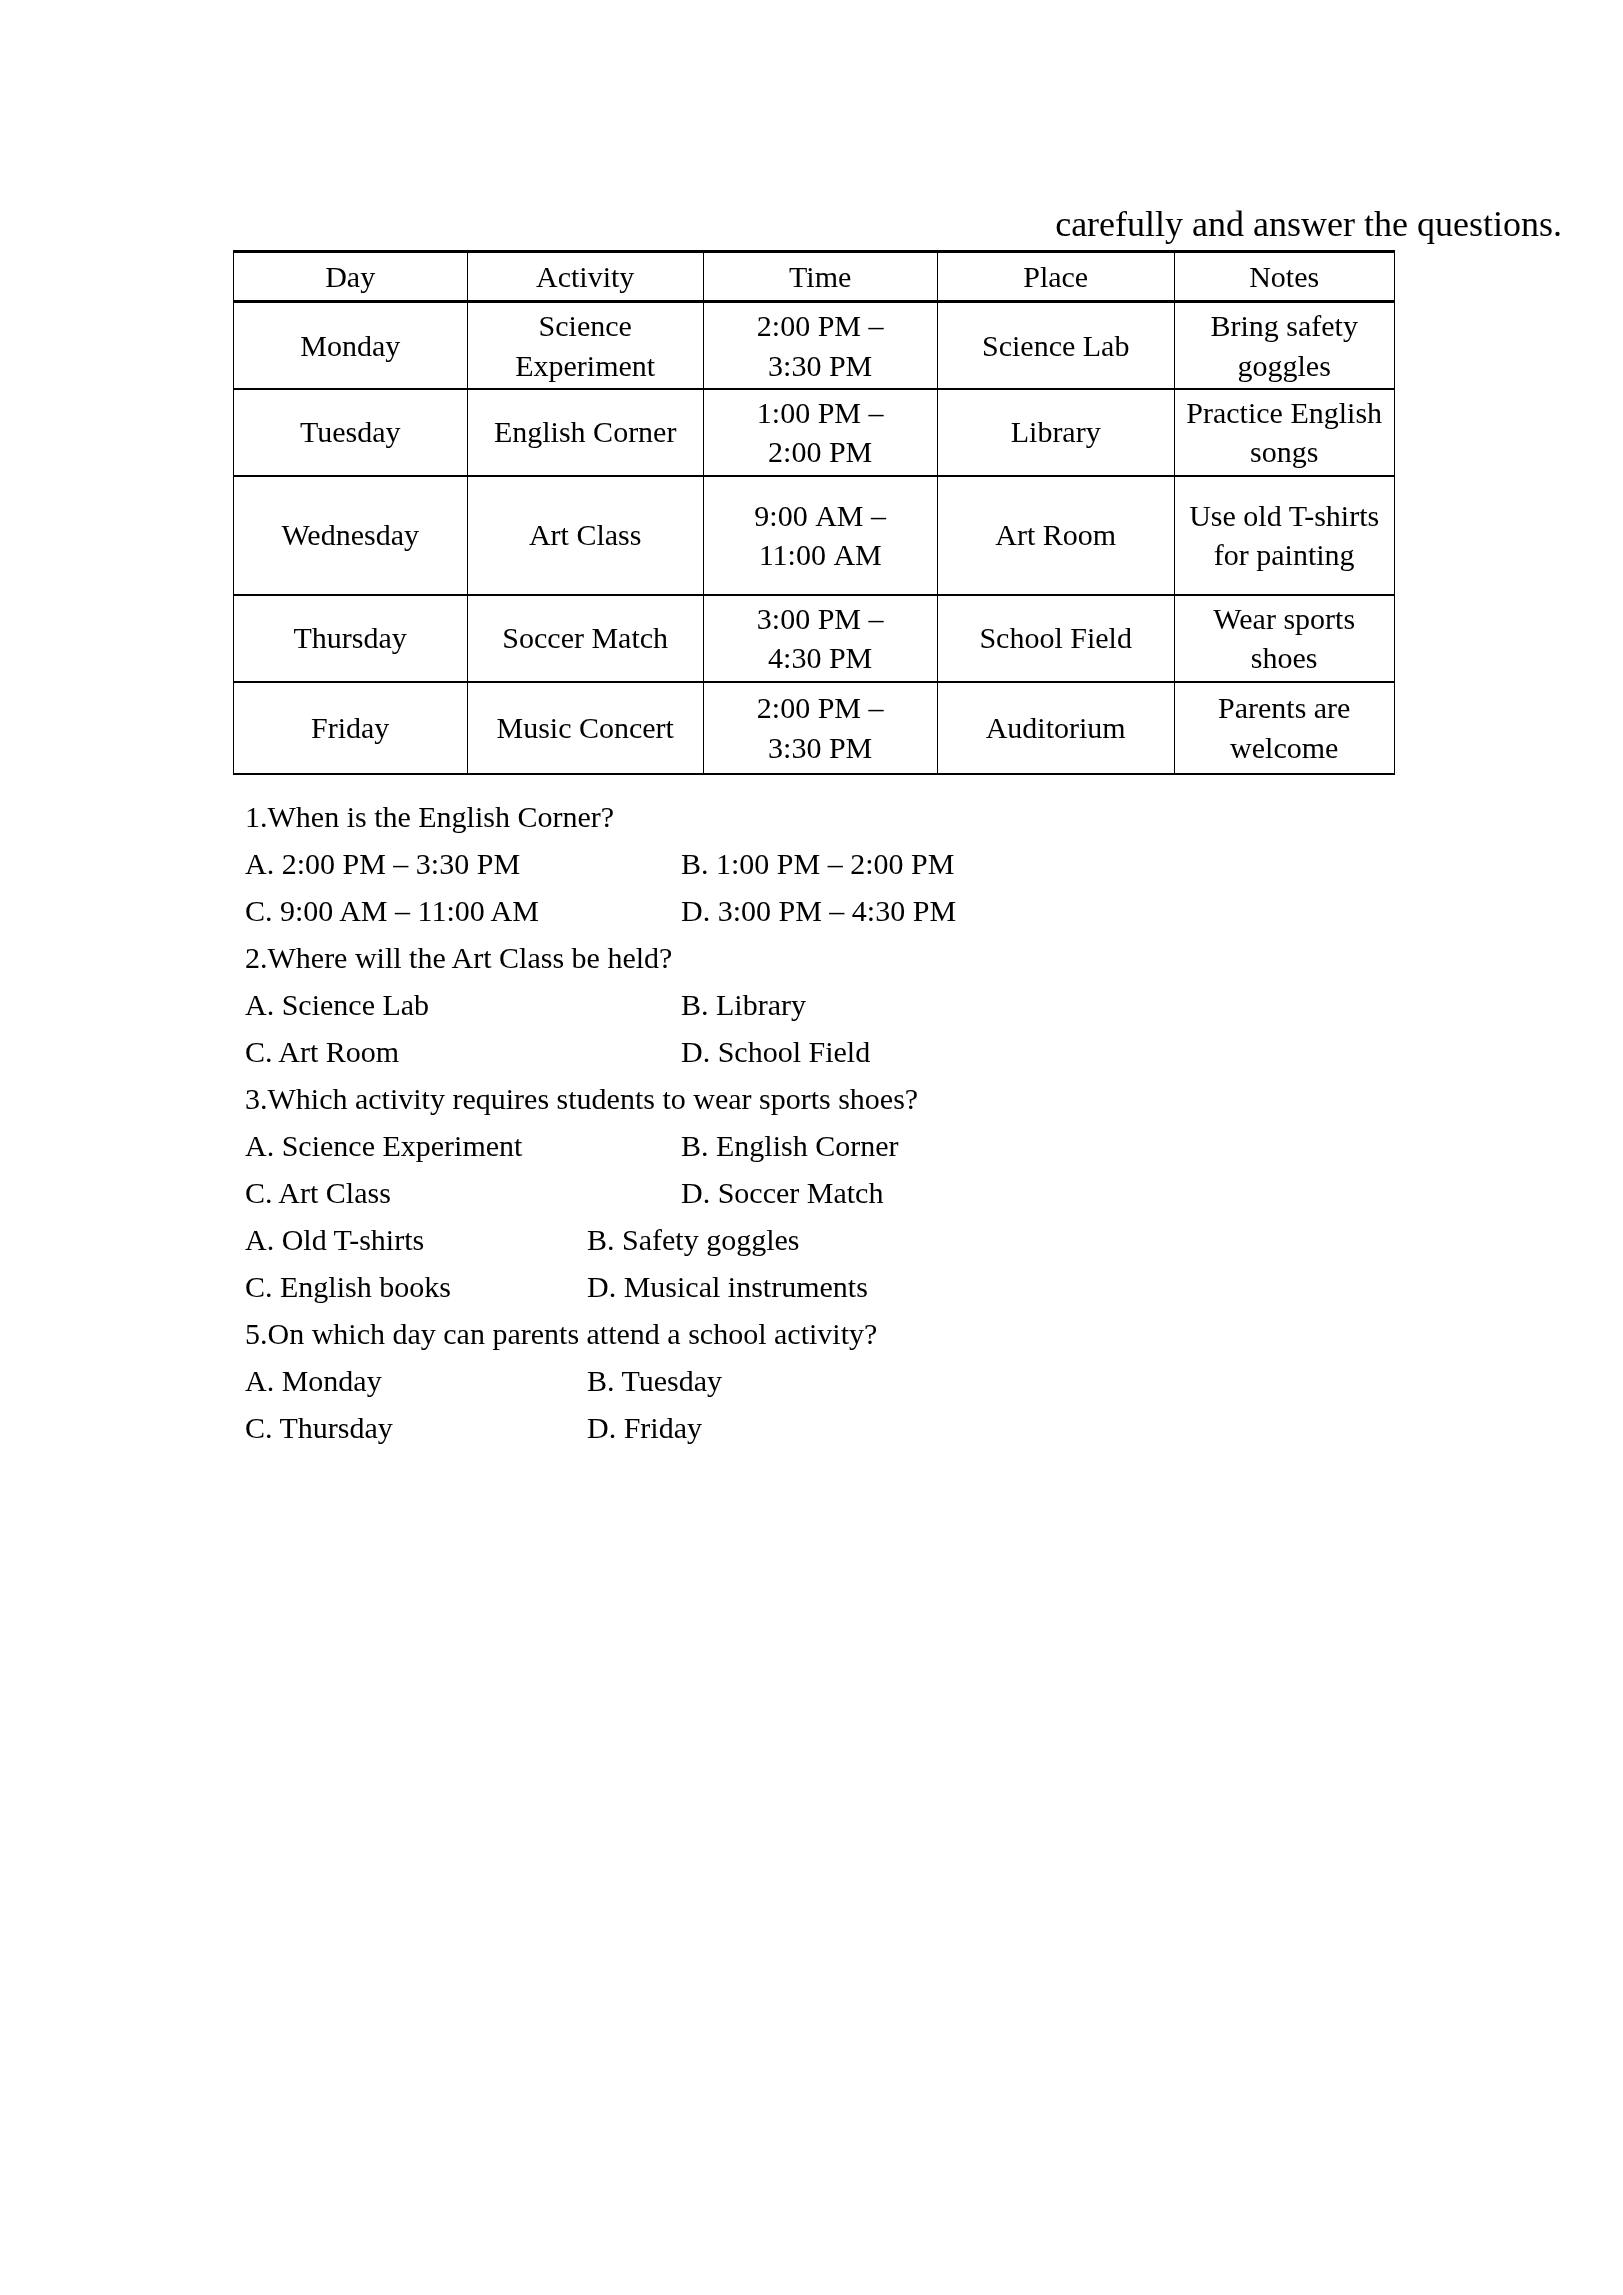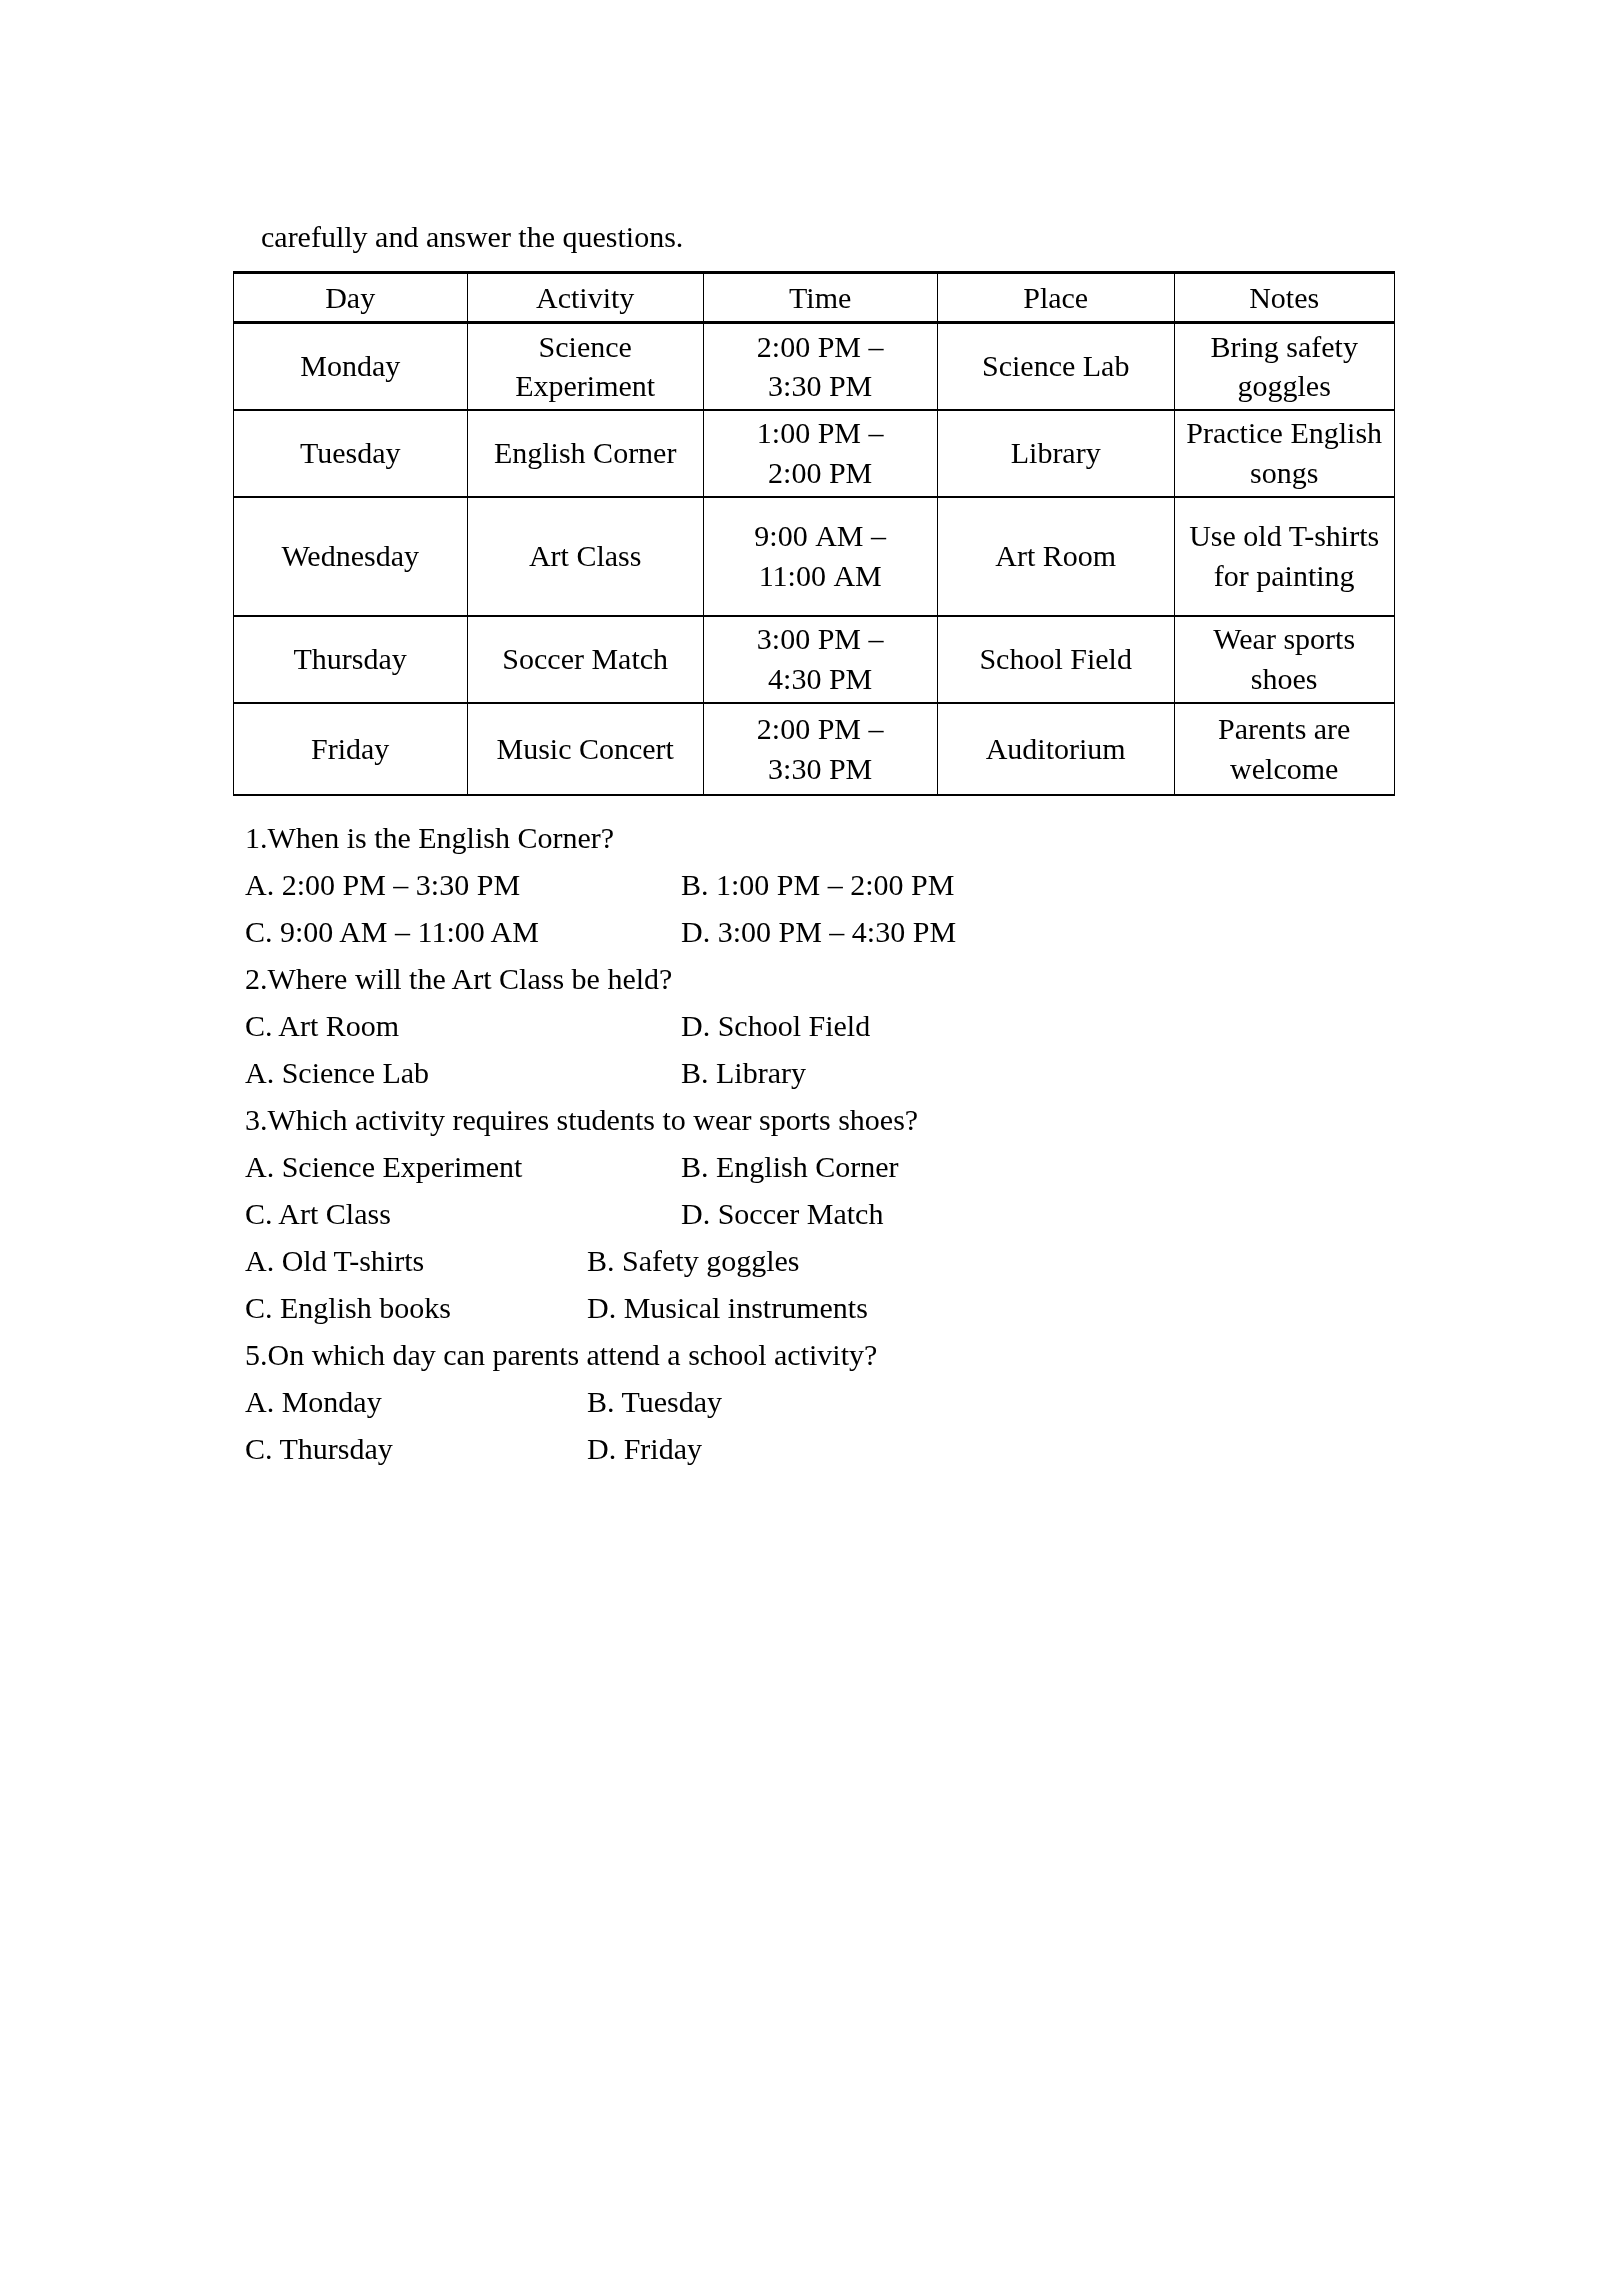--- a/index.html
+++ b/index.html
@@ -11,24 +11,25 @@
   }
   .page {
     position: relative;
     width: 1623px;
     height: 2295px;
     background: #ffffff;
     box-sizing: border-box;
     padding: 203px 61px 0 245px;
   }
   .intro {
-    margin: 16px;
-    font-size: 30px;
+    margin: 0;
+    font-size: 36px;
     line-height: 1.2;
     white-space: nowrap;
+    text-align: right;
   }
   table.schedule {
     border-collapse: collapse;
     table-layout: fixed;
     width: 1161px;
     margin-left: -12.3px;
     margin-top: 4.1px;
   }
   table.schedule th,
   table.schedule td {
@@ -131,22 +132,22 @@
     </tbody>
   </table>
 
   <div class="questions">
 
     <p>1.When is the English Corner?</p>
     <p><span class="opt-left w">A. 2:00 PM – 3:30 PM</span><span>B. 1:00 PM – 2:00 PM</span></p>
     <p><span class="opt-left w">C. 9:00 AM – 11:00 AM</span><span>D. 3:00 PM – 4:30 PM</span></p>
 
     <p>2.Where will the Art Class be held?</p>
+    <p><span class="opt-left w">A. Science Lab</span><span>B. Library</span></p>
     <p><span class="opt-left w">C. Art Room</span><span>D. School Field</span></p>
-    <p><span class="opt-left w">A. Science Lab</span><span>B. Library</span></p>
 
     <p>3.Which activity requires students to wear sports shoes?</p>
     <p><span class="opt-left w">A. Science Experiment</span><span>B. English Corner</span></p>
     <p><span class="opt-left w">C. Art Class</span><span>D. Soccer Match</span></p>
 
     <p><span class="opt-left n">A. Old T-shirts</span><span>B. Safety goggles</span></p>
     <p><span class="opt-left n">C. English books</span><span>D. Musical instruments</span></p>
 
     <p>5.On which day can parents attend a school activity?</p>
     <p><span class="opt-left n">A. Monday</span><span>B. Tuesday</span></p>

